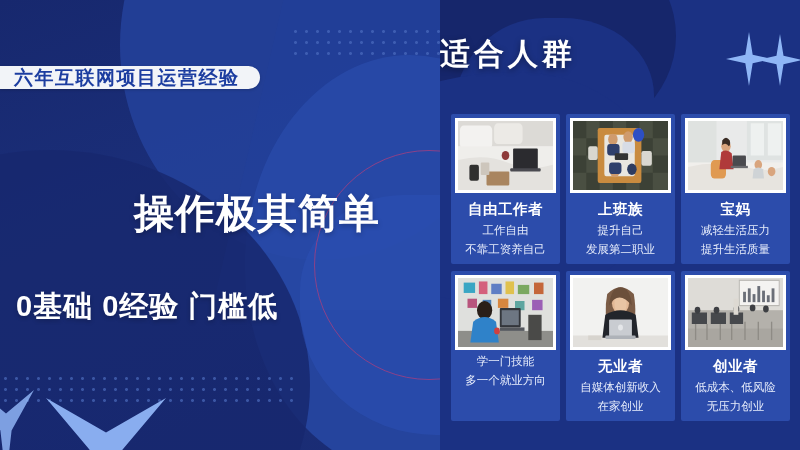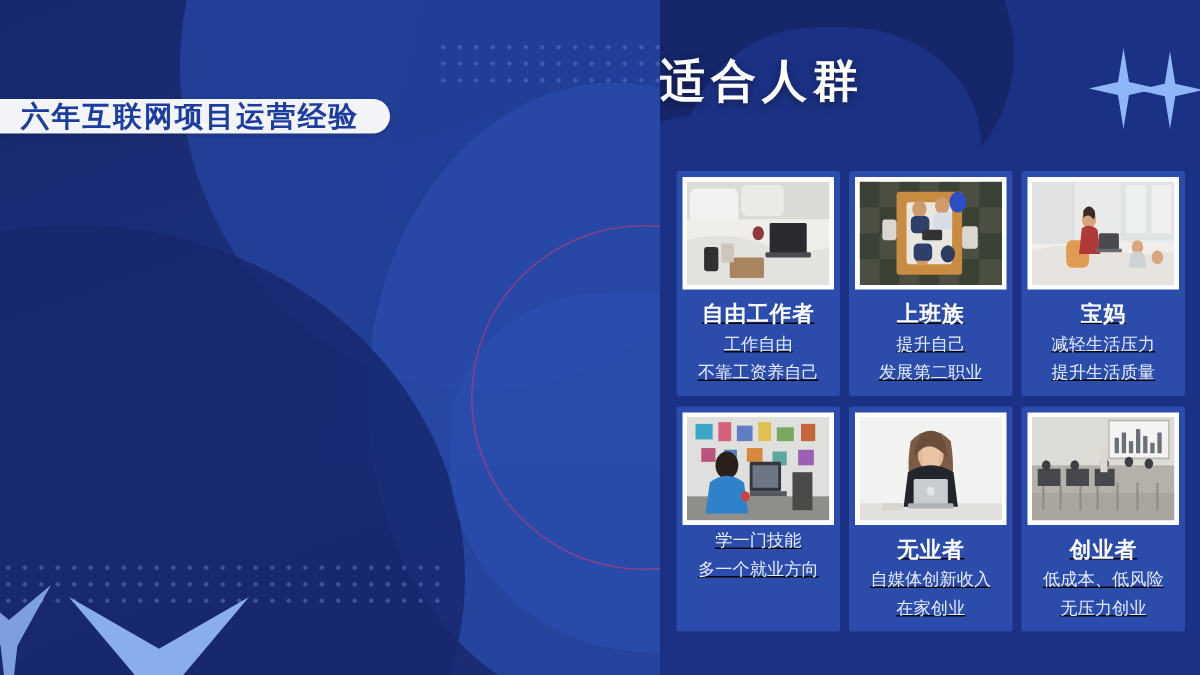--- a/index.html
+++ b/index.html
@@ -118,21 +118,21 @@
   .st4{left:318px;top:34px;width:44px;height:52px;}
   #r-title{
     position:absolute;left:0;top:34px;width:364px;
     color:#ffffff;font-size:30px;font-weight:bold;letter-spacing:4px;
     text-shadow:0 2px 6px rgba(0,0,0,.4);z-index:4;
   }
 
   #grid{
     position:absolute;left:11px;top:114px;width:339px;
     display:grid;grid-template-columns:repeat(3,1fr);
-    gap:7px 6px;z-index:5;text-decoration:underline;
+    gap:7px 6px;z-index:5;
   }
   .card{
     background:#2c4cab;border-radius:2px;padding:4px 4px 7px 4px;
     display:flex;flex-direction:column;align-items:center;
   }
   .thumb{
     width:100%;height:75px;background:#ffffff;padding:3px;
     display:block;overflow:hidden;
   }
   .thumb-inner{width:100%;height:100%;overflow:hidden;position:relative;}
@@ -160,20 +160,22 @@
     <div class="arc"></div>
     <div class="dots dots-top"></div>
     <div class="dots dots-bot"></div>
     <div class="spark-bl2"></div>
     <div class="spark-bl"></div>
 
     <div id="badge">
       <span>六年互联网项目运营经验</span>
     </div>
 
+    <div class="head-line" id="head2">操作极其简单</div>
+    <div id="tagline">0基础 0经验 门槛低</div>
   </div>
 
   <div id="right">
     <div class="r-blob rb1"></div>
     <div class="r-blob rb2"></div>
     <div class="star st1"></div>
     <div class="star st2"></div>
     <div class="r-blob rb3"></div>
     <div class="r-blob rb4"></div>
     <div class="r-blob rb5"></div>

